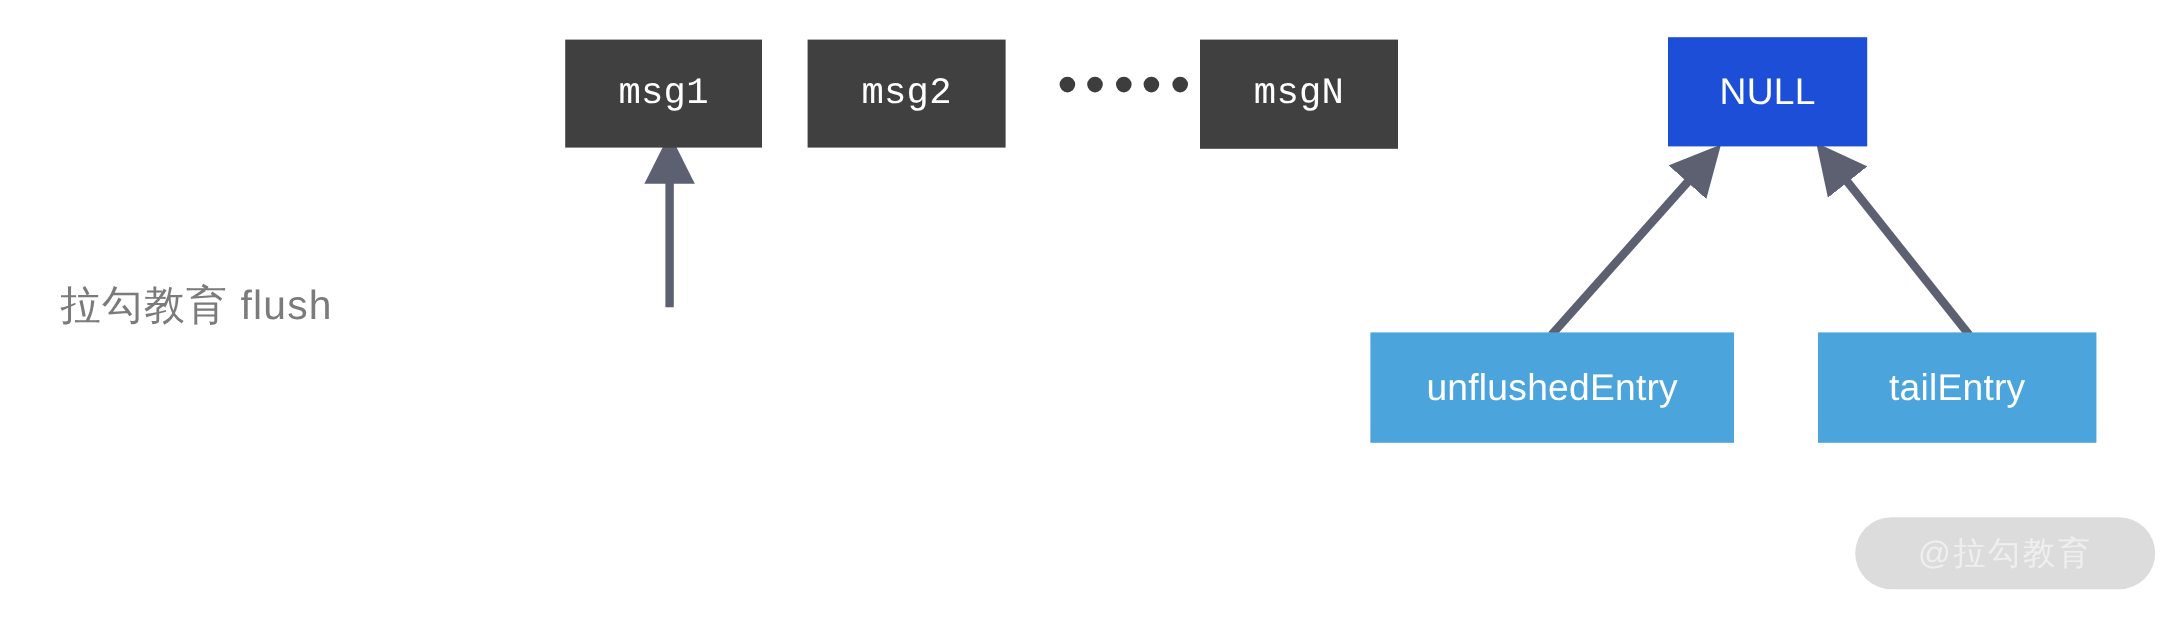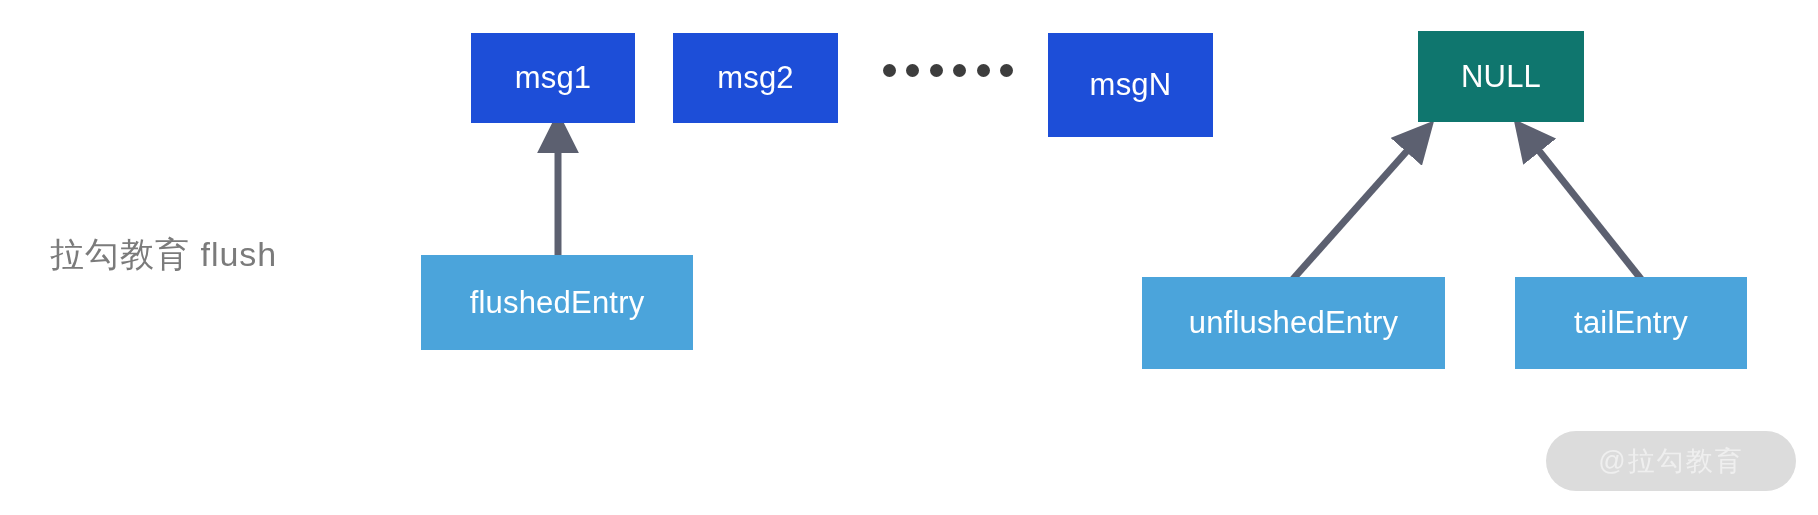--- a/index.html
+++ b/index.html
@@ -22,27 +22,27 @@
     display: flex;
     align-items: center;
     justify-content: center;
     color: #ffffff;
     font-family: "Liberation Sans", sans-serif;
     font-size: 31px;
     letter-spacing: 0.2px;
     box-sizing: border-box;
     user-select: none;
   }
-  .node.green { background: #1d4ed8; }
-  .node.red   { background: #0f766e; margin-left: 28px; }
+  .node.green { background: #404040; font-family: Liberation Mono, monospace; }
+  .node.red   { background: #1d4ed8; }
   .node.blue  { background: #4ba4db; }
 
   .msg1      { left: 471px;  top: 33px;  width: 164px; height: 90px; }
   .msg2      { left: 673px;  top: 33px;  width: 165px; height: 90px; }
-  .msgn      { left: 1048px; top: 33px;  width: 165px; height: 104px; }
+  .msgn      { left: 1000px; top: 33px;  width: 165px; height: 91px; }
   .nullbox   { left: 1390px; top: 31px;  width: 166px; height: 91px; }
 
   .flushed   { left: 421px;  top: 255px; width: 272px; height: 95px; }
   .unflushed { left: 1142px; top: 277px; width: 303px; height: 92px; }
   .tail      { left: 1515px; top: 277px; width: 232px; height: 92px; }
 
   .caption {
     position: absolute;
     left: 50px;
     top: 232px;
@@ -134,23 +134,20 @@
   </div>
 
   <div class="node green msgn">
     <span>msgN</span>
   </div>
 
   <div class="node red nullbox">
     <span>NULL</span>
   </div>
 
-  <div class="node blue flushed">
-    <span>flushedEntry</span>
-  </div>
 
   <div class="node blue tail">
     <span>tailEntry</span>
   </div>
 
   <div class="node blue unflushed">
     <span>unflushedEntry</span>
   </div>
 
   <div class="watermark">

